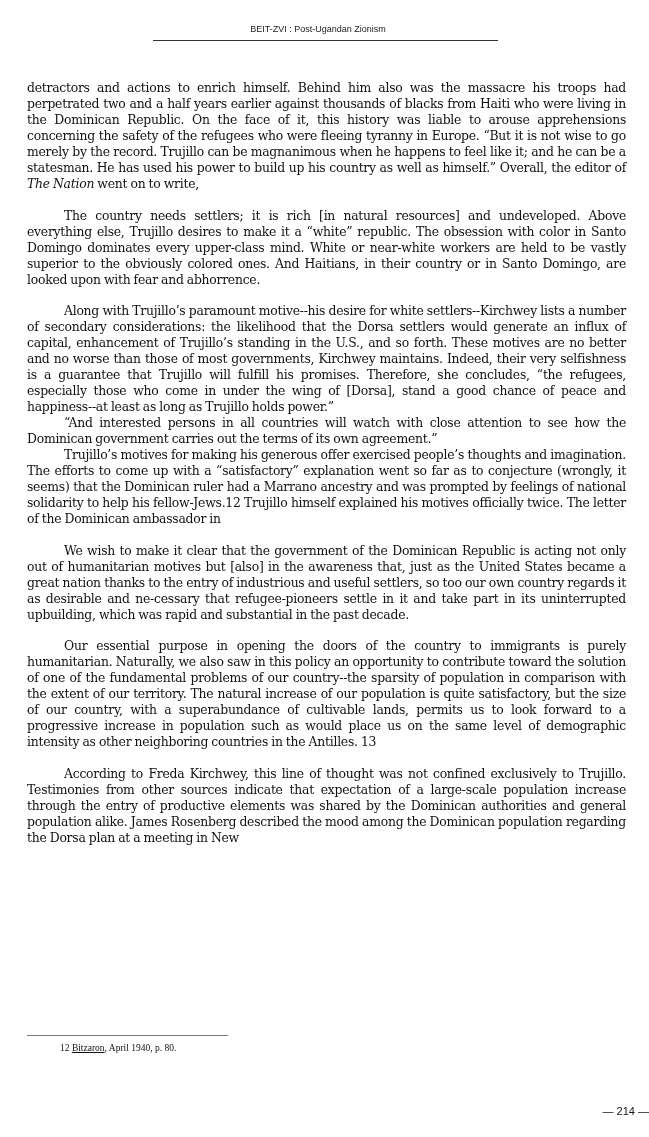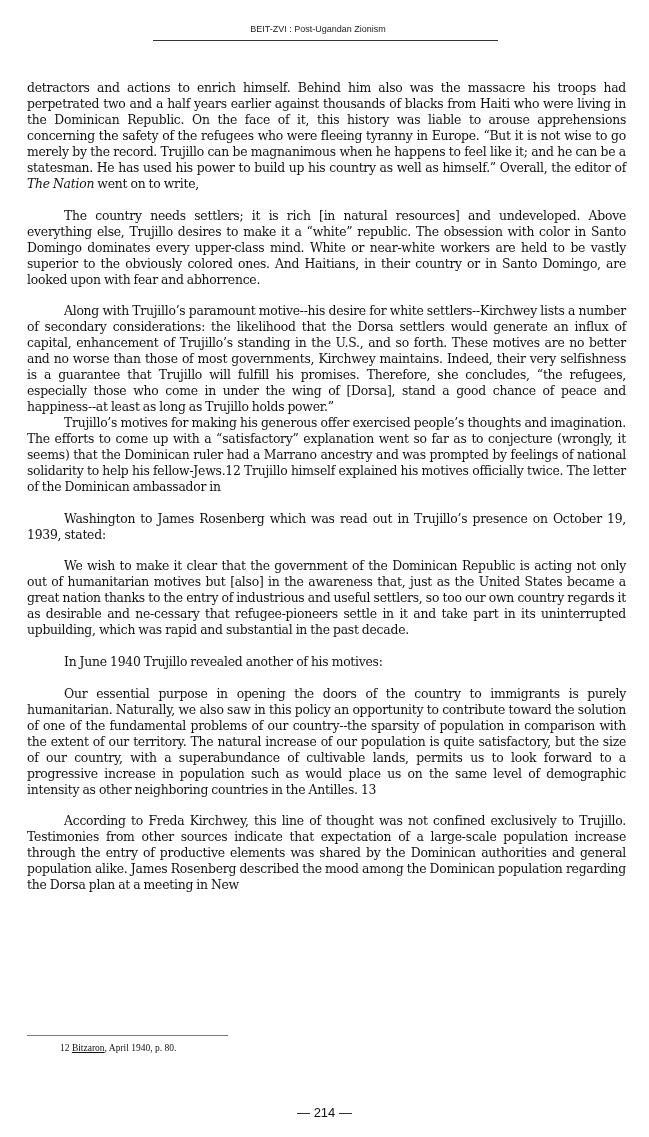--- a/index.html
+++ b/index.html
@@ -24,38 +24,37 @@
     .fn-rule {
       position: absolute; left: 27px; top: 1035px; width: 201px; height: 0;
       border-top: 1px solid #777;
     }
     .footnotes {
       position: absolute; left: 27px; top: 1042px; width: 400px;
       font-family: "Liberation Serif", serif; font-size: 9.5px; line-height: 13px; margin-left: 33px;
     }
     .footnotes u { text-decoration: underline; }
     .folio {
-      position: absolute; left: 0; top: 1105px; width: 649px; text-align: center;
-      font-family: "Liberation Sans", sans-serif; font-size: 13px;
+      position: absolute; left: 0; top: 1105px; width: 649px; text-align: right;
+      font-family: "Liberation Sans", sans-serif; font-size: 11px;
     }
   </style>
 </head>
 <body>
 
 <div class="running-head">BEIT-ZVI : Post-Ugandan Zionism</div>
 <div class="head-rule"></div>
 
 <div class="body-text">
   <p><span>detractors and actions to enrich himself. Behind him also was the massacre his troops had perpetrated two and a half years earlier against thousands of blacks from Haiti who were living in the Dominican Republic. On the face of it, this history was liable to arouse apprehensions concerning the safety of the refugees who were fleeing tyranny in Europe. “But it is not wise to go merely by the record. Trujillo can be magnanimous when he happens to feel like it; and he can be a statesman. He has used his power to build up his country as well as himself.” Overall, the editor of </span><em>The Nation</em><span> went on to write,</span></p>
   <p class="indent gap">The country needs settlers; it is rich [in natural resources] and undeveloped. Above everything else, Trujillo desires to make it a “white” republic. The obsession with color in Santo Domingo dominates every upper-class mind. White or near-white workers are held to be vastly superior to the obviously colored ones. And Haitians, in their country or in Santo Domingo, are looked upon with fear and abhorrence.</p>
   <p class="indent gap">Along with Trujillo’s paramount motive--his desire for white settlers--Kirchwey lists a number of secondary considerations: the likelihood that the Dorsa settlers would generate an influx of capital, enhancement of Trujillo’s standing in the U.S., and so forth. These motives are no better and no worse than those of most governments, Kirchwey maintains. Indeed, their very selfishness is a guarantee that Trujillo will fulfill his promises. Therefore, she concludes, “the refugees, especially those who come in under the wing of [Dorsa], stand a good chance of peace and happiness--at least as long as Trujillo holds power.”</p>
+  <p class="indent">“And interested persons in all countries will watch with close attention to see how the Dominican government carries out the terms of its own agreement.”</p>
   <p class="indent">Trujillo’s motives for making his generous offer exercised people’s thoughts and imagination. The efforts to come up with a “satisfactory” explanation went so far as to conjecture (wrongly, it seems) that the Dominican ruler had a Marrano ancestry and was prompted by feelings of national solidarity to help his fellow-Jews.12 Trujillo himself explained his motives officially twice. The letter of the Dominican ambassador in</p>
-  <p class="indent gap">Washington to James Rosenberg which was read out in Trujillo’s presence on October 19, 1939, stated:</p>
   <p class="indent gap">We wish to make it clear that the government of the Dominican Republic is acting not only out of humanitarian motives but [also] in the awareness that, just as the United States became a great nation thanks to the entry of industrious and useful settlers, so too our own country regards it as desirable and ne-cessary that refugee-pioneers settle in it and take part in its uninterrupted upbuilding, which was rapid and substantial in the past decade.</p>
-  <p class="indent gap">In June 1940 Trujillo revealed another of his motives:</p>
   <p class="indent gap">Our essential purpose in opening the doors of the country to immigrants is purely humanitarian. Naturally, we also saw in this policy an opportunity to contribute toward the solution of one of the fundamental problems of our country--the sparsity of population in comparison with the extent of our territory. The natural increase of our population is quite satisfactory, but the size of our country, with a superabundance of cultivable lands, permits us to look forward to a progressive increase in population such as would place us on the same level of demographic intensity as other neighboring countries in the Antilles. 13</p>
   <p class="indent gap">According to Freda Kirchwey, this line of thought was not confined exclusively to Trujillo. Testimonies from other sources indicate that expectation of a large-scale population increase through the entry of productive elements was shared by the Dominican authorities and general population alike. James Rosenberg described the mood among the Dominican population regarding the Dorsa plan at a meeting in New</p>
 </div>
 
 <div class="fn-rule"></div>
 <div class="footnotes">
   <div><span>12</span> <u>Bitzaron</u><span>, April 1940, p. 80.</span></div>
 </div>
 
 <div class="folio">— 214 —</div>

